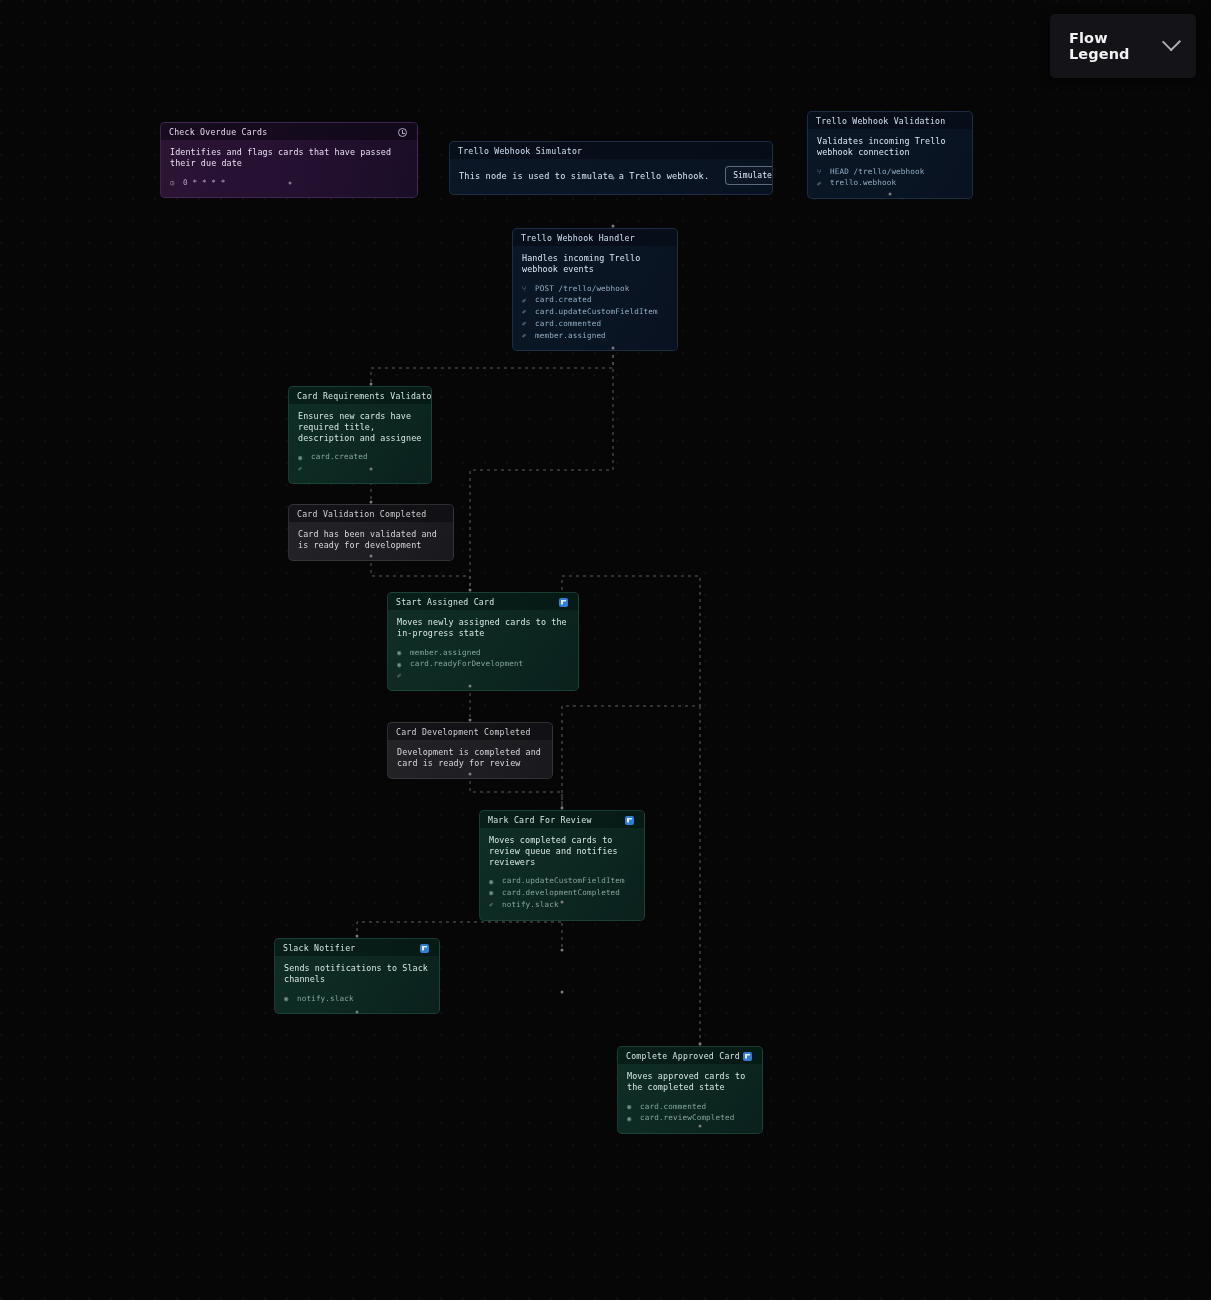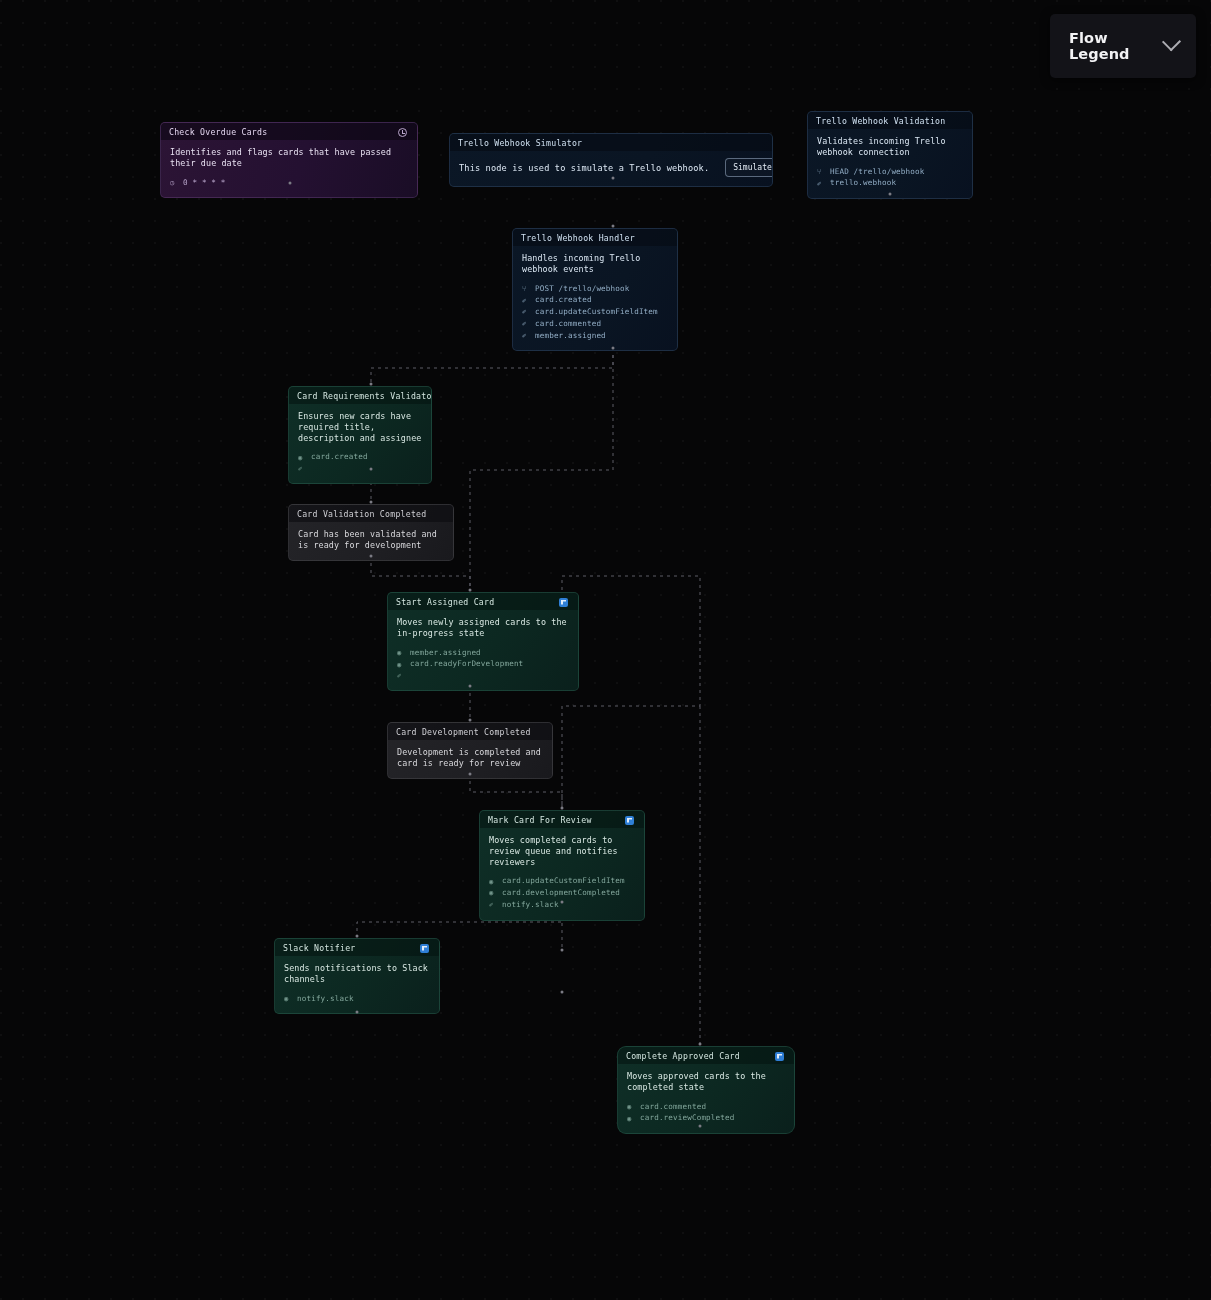--- a/index.html
+++ b/index.html
@@ -232,21 +232,21 @@
       <div class="node-body">
         <div class="node-desc">Identifies and flags cards that have passed their due date</div>
         <div class="meta-list">
           <div class="meta">
             <span class="gl">◷</span>
             <span>0 * * * *</span>
           </div>
         </div>
       </div>
     </div>
-    <div class="node n-navy" style="left: 449px; top: 133px; width: 324px;">
+    <div class="node n-navy" style="left: 449px; top: 141px; width: 324px;">
       <div class="node-head">
         <span>Trello Webhook Simulator</span>
       </div>
       <div class="node-body">
         <div class="sim-row">
           <span class="sim-text">This node is used to simulate a Trello webhook.</span>
           <div class="sim-select">
             <span>Simulate Event</span>
           </div>
         </div>
@@ -389,21 +389,21 @@
       <div class="node-body">
         <div class="node-desc">Sends notifications to Slack channels</div>
         <div class="meta-list">
           <div class="meta">
             <span class="gl">◉</span>
             <span>notify.slack</span>
           </div>
         </div>
       </div>
     </div>
-    <div class="node n-green" style="left: 617px; top: 1046px; width: 178px; border-radius: 9px;">
+    <div class="node n-green" style="left: 617px; top: 1046px; width: 146px;">
       <div class="node-head">
         <span>Complete Approved Card</span>
         <span class="badge"></span>
       </div>
       <div class="node-body">
         <div class="node-desc">Moves approved cards to the completed state</div>
         <div class="meta-list">
           <div class="meta">
             <span class="gl">◉</span>
             <span>card.commented</span>

